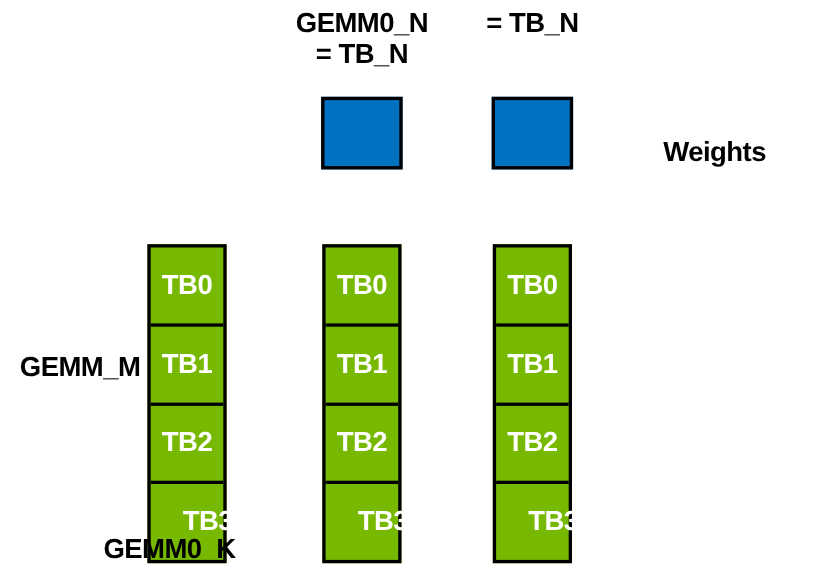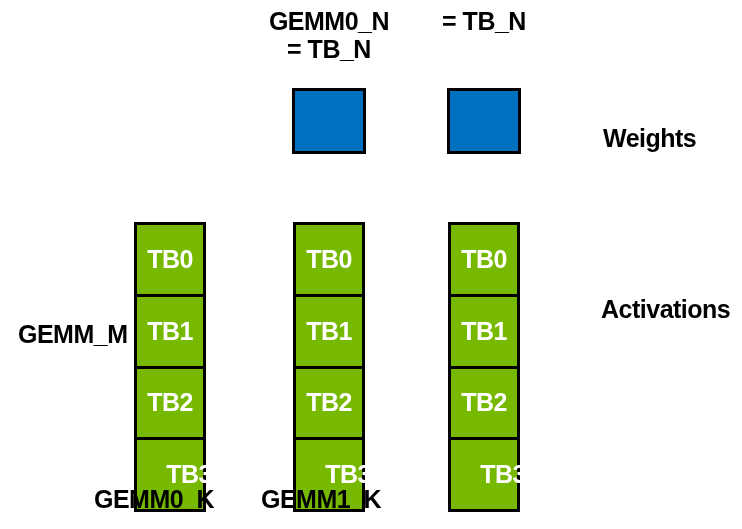--- a/index.html
+++ b/index.html
@@ -105,18 +105,16 @@
   </div>
   <div class="act-column" style="left:448px">
     <div class="tb-box">TB0</div>
     <div class="tb-box">TB1</div>
     <div class="tb-box">TB2</div>
     <div class="tb-box">TB3</div>
   </div>
 
   <div class="lbl" style="left:18px; top:320px">GEMM_M</div>
   <div class="lbl" style="left:603px; top:124px">Weights</div>
-  <div class="lbl" style="left:601px; top:295px">Activations</div>
 
   <div class="lbl lbl-center" style="left:94px; top:485px; width:120px">GEMM0_K</div>
-  <div class="lbl lbl-center" style="left:261px; top:485px; width:120px">GEMM1_K</div>
 
 </div>
 
 </body></html>

